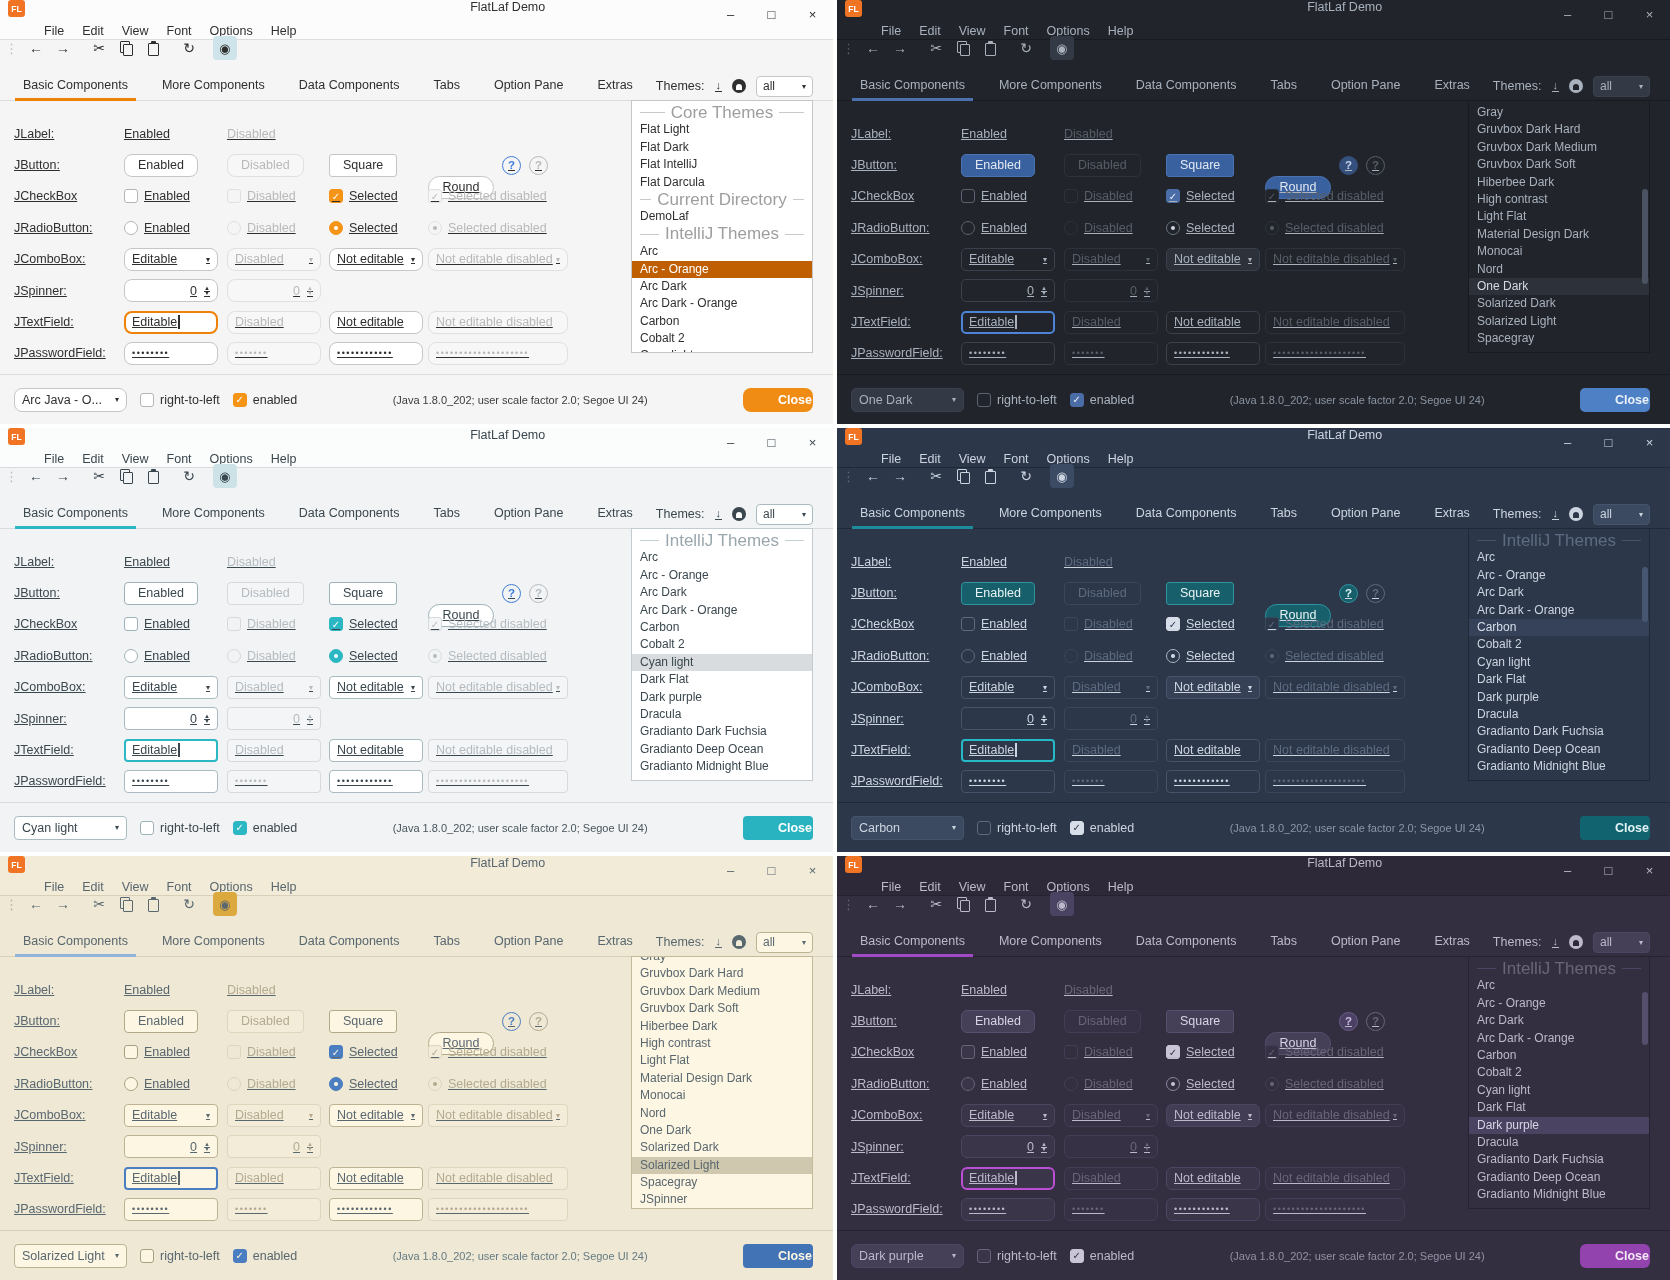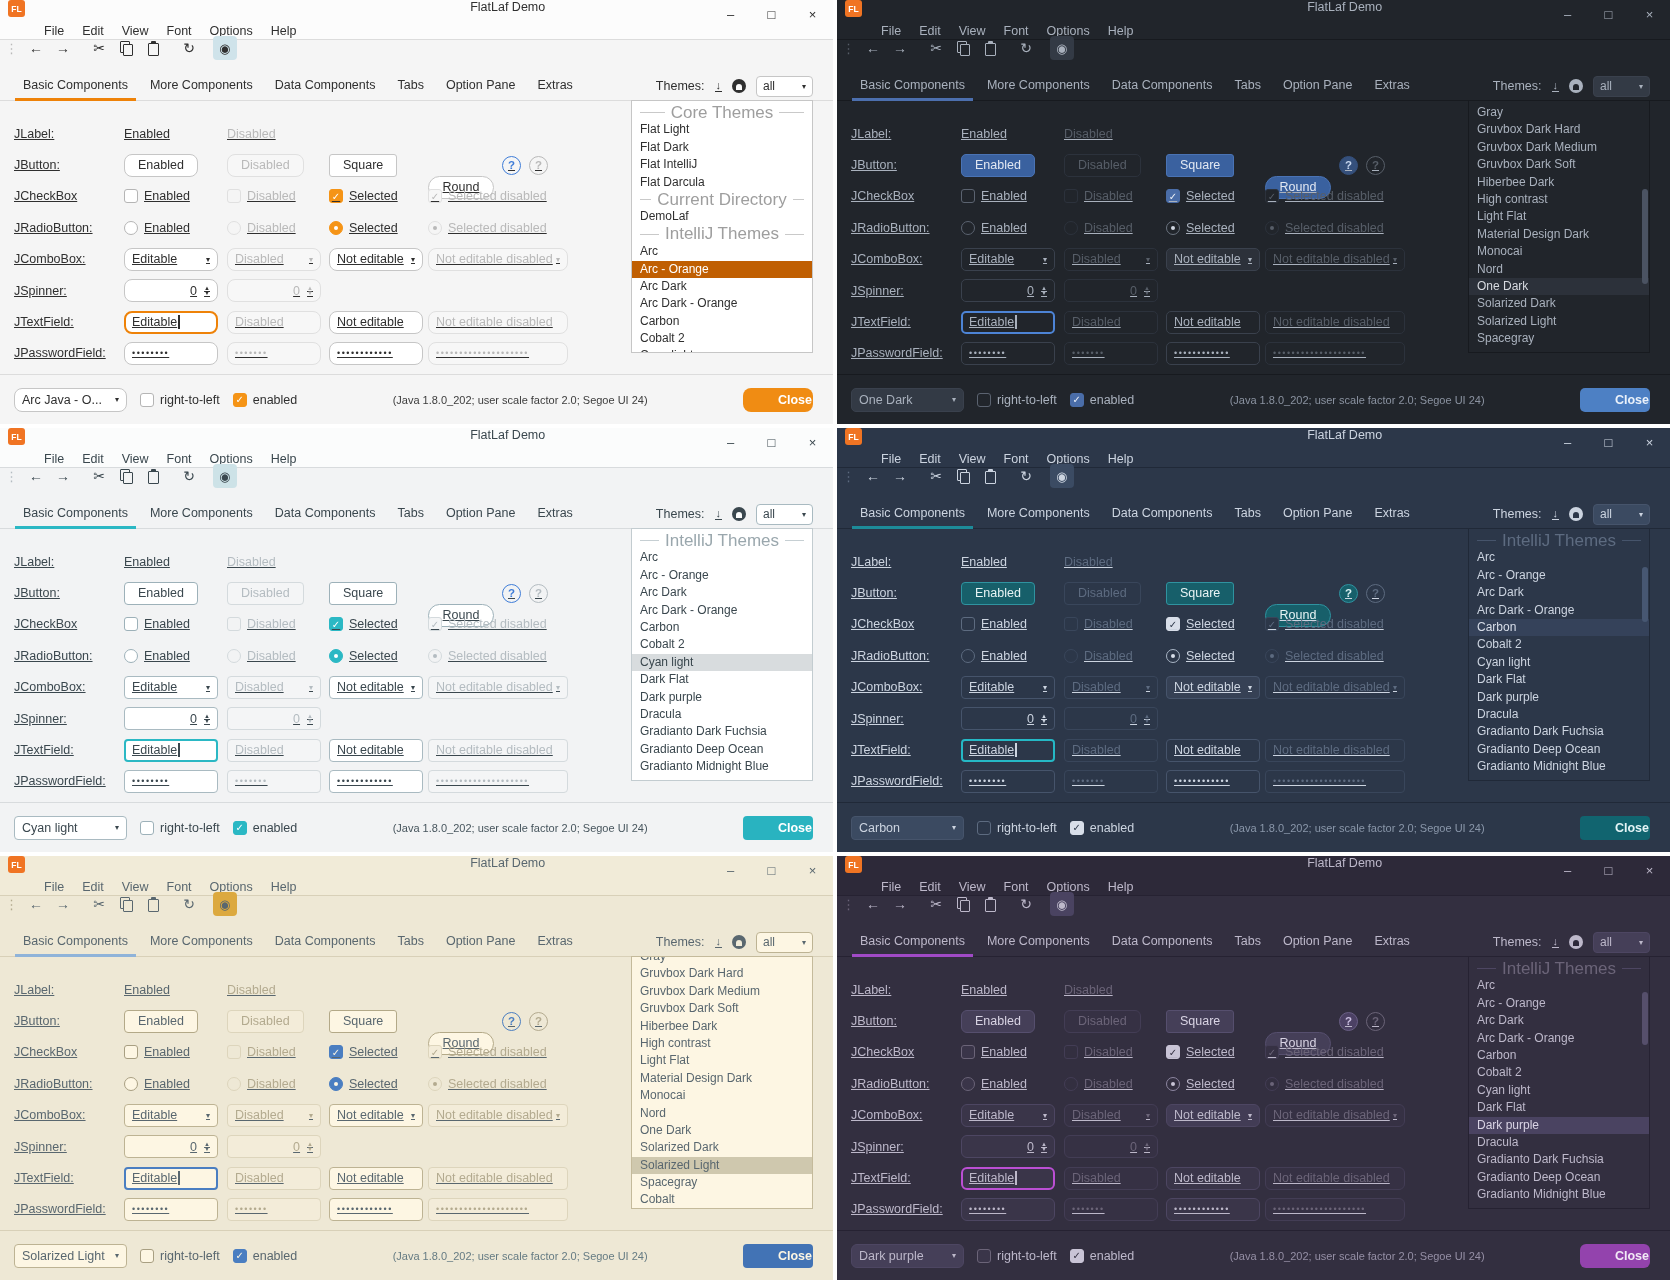--- a/index.html
+++ b/index.html
@@ -25,21 +25,21 @@
   .tbtn.g{margin-left:9px;}
   .tbtn.toggle{background:var(--toggle-bg);margin-left:9px;font-size:13px;}
   .ic-copy{position:relative;width:14px;height:14px;display:inline-block;}
   .ic-copy::before{content:"";position:absolute;left:1px;top:0;width:8px;height:10px;border:1.4px solid currentColor;border-radius:1px;}
   .ic-copy::after{content:"";position:absolute;left:4px;top:3px;width:8px;height:10px;border:1.4px solid currentColor;border-radius:1px;background:var(--win-bg);}
   .ic-paste{position:relative;width:14px;height:14px;display:inline-block;}
   .ic-paste::before{content:"";position:absolute;left:2px;top:2px;width:9px;height:11px;border:1.4px solid currentColor;border-radius:1px;}
   .ic-paste::after{content:"";position:absolute;left:5px;top:0px;width:5px;height:3px;background:currentColor;border-radius:1px;}
 
   
-  .tabband{position:absolute;top:72px;left:0;right:0;height:29px;display:flex;align-items:stretch;padding-left:12px;border-bottom:1px solid var(--border);}
+  .tabband{position:absolute;top:72px;left:0;right:0;height:29px;display:flex;align-items:stretch;padding-left:12px;border-bottom:1px solid var(--border);gap:12px;}
   .tab{position:relative;line-height:27px;padding:0 11px;white-space:nowrap;}
   .tab.sel::after{content:"";position:absolute;left:3px;right:3px;bottom:-1px;height:3px;background:var(--underline);}
   .themesbar{margin-left:auto;display:flex;align-items:center;padding-right:20px;gap:10px;}
   .dl{font-size:11px;line-height:10px;border-bottom:1.6px solid currentColor;padding:0 1px 1px 1px;}
   .gh{width:14px;height:14px;border-radius:50%;background:var(--fg);position:relative;}
   .gh::after{content:"";position:absolute;left:4px;top:5px;width:6px;height:6px;border-radius:50% 50% 0 0;background:var(--titlebar-bg);}
   .allcombo{width:57px;height:21px;border:1px solid var(--combo-border);background:var(--combo-bg);border-radius:4px;display:flex;align-items:center;justify-content:space-between;padding:0 6px;font-size:12px;}
   .car{font-size:8px;color:var(--fg);flex:none;}
   .car::after{content:"▾";}
   .dis .car{color:var(--muted);}
@@ -1246,21 +1246,21 @@
           <div class="list-item">Hiberbee Dark</div>
           <div class="list-item">High contrast</div>
           <div class="list-item">Light Flat</div>
           <div class="list-item">Material Design Dark</div>
           <div class="list-item">Monocai</div>
           <div class="list-item">Nord</div>
           <div class="list-item">One Dark</div>
           <div class="list-item">Solarized Dark</div>
           <div class="list-item sel">Solarized Light</div>
           <div class="list-item">Spacegray</div>
-          <div class="list-item">Cobalt</div>
+          <div class="list-item">JSpinner</div>
         </div>
     </div>
 
     <div class="bottombar">
       <span class="field combo bcombo">
         <span>Solarized Light</span>
         <span class="car"></span>
       </span>
       <span class="cbwrap">
           <i class="cb"></i>

